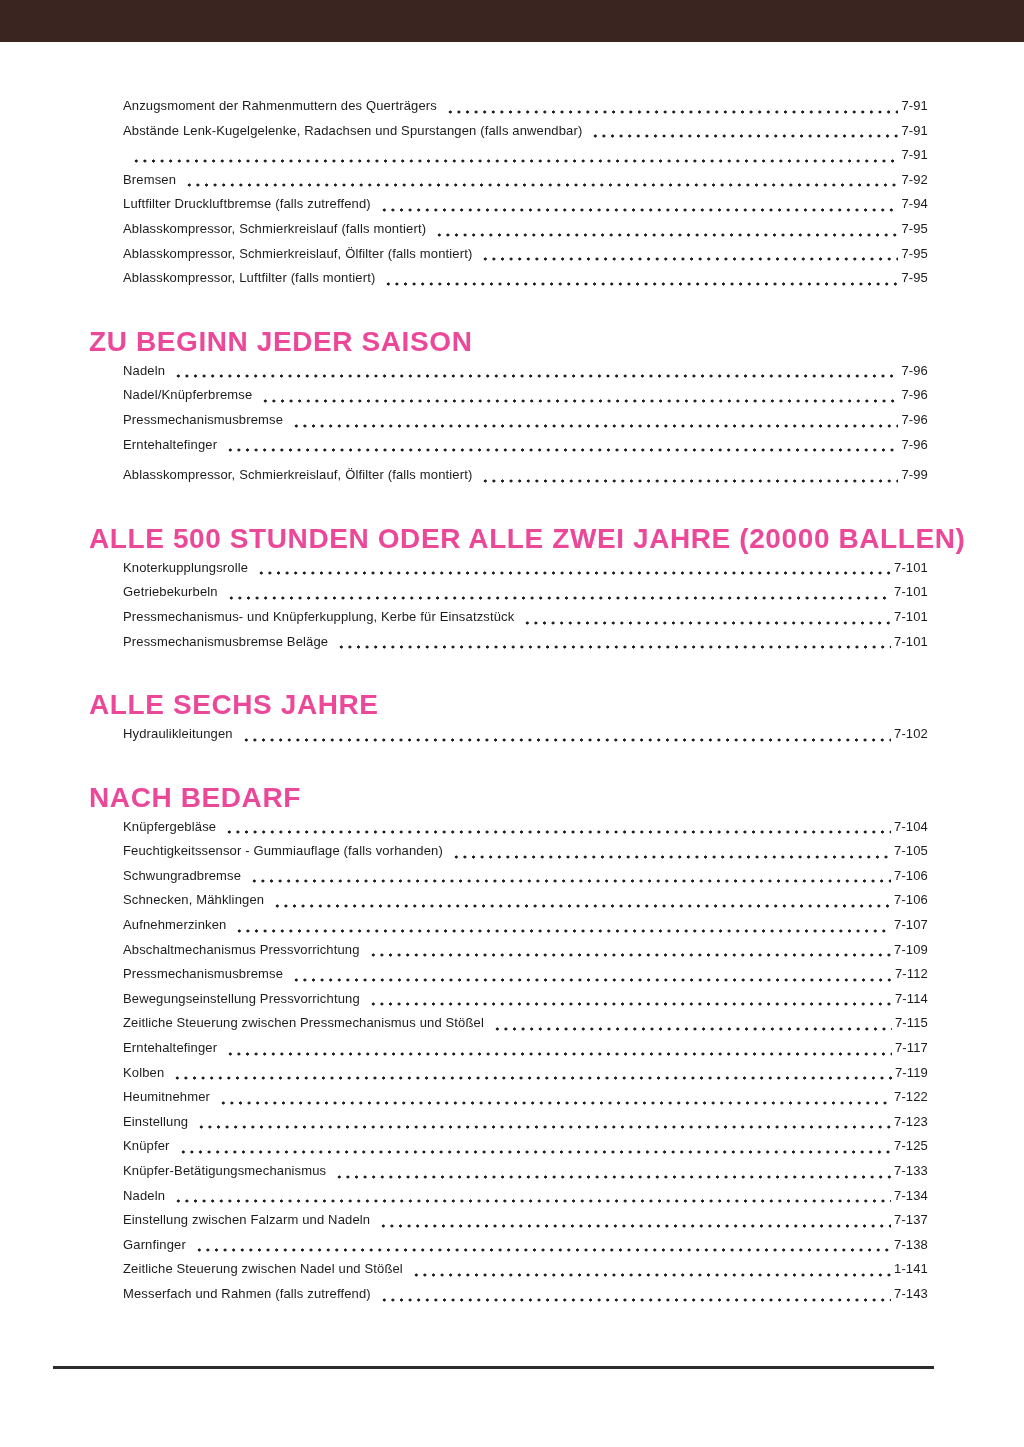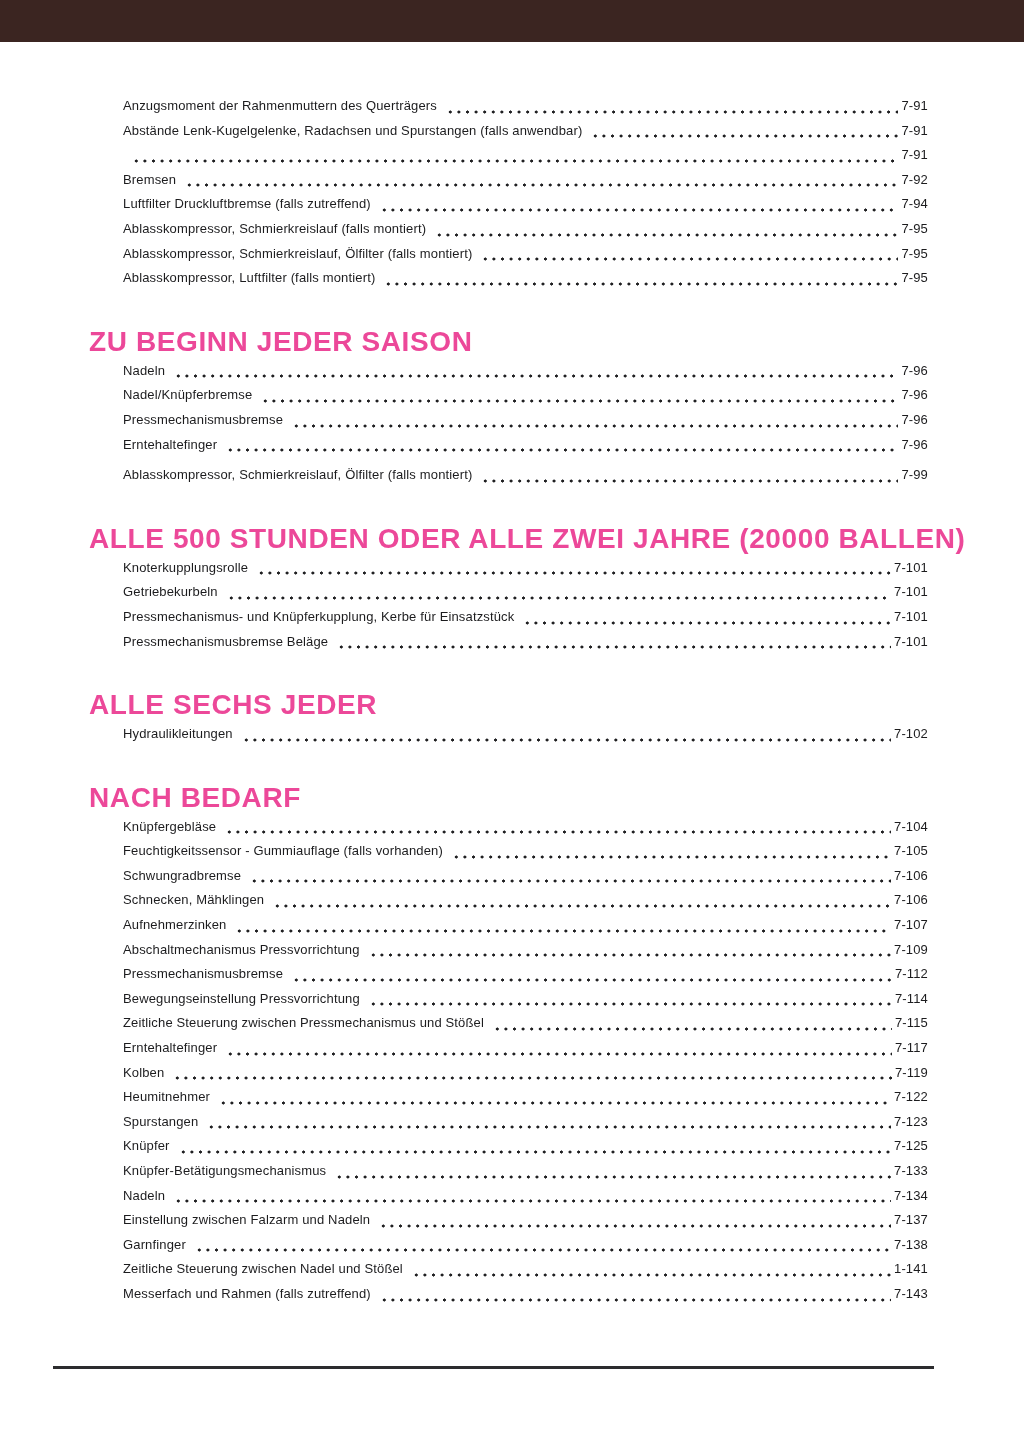--- a/index.html
+++ b/index.html
@@ -163,21 +163,21 @@
           <span class="page">7-101</span>
         </div>
         <div class="row">
           <span class="label">Pressmechanismusbremse Beläge</span>
           <span class="dots"></span>
           <span class="page">7-101</span>
         </div>
       </div>
     </section>
     <section class="section">
-      <h2 class="section-heading">ALLE SECHS JEDER</h2>
+      <h2 class="section-heading">ALLE SECHS JAHRE</h2>
       <div class="rows">
         <div class="row">
           <span class="label">Hydraulikleitungen</span>
           <span class="dots"></span>
           <span class="page">7-102</span>
         </div>
       </div>
     </section>
     <section class="section">
       <h2 class="section-heading">NACH BEDARF</h2>
@@ -236,21 +236,21 @@
           <span class="label">Kolben</span>
           <span class="dots"></span>
           <span class="page">7-119</span>
         </div>
         <div class="row">
           <span class="label">Heumitnehmer</span>
           <span class="dots"></span>
           <span class="page">7-122</span>
         </div>
         <div class="row">
-          <span class="label">Spurstangen</span>
+          <span class="label">Einstellung</span>
           <span class="dots"></span>
           <span class="page">7-123</span>
         </div>
         <div class="row">
           <span class="label">Knüpfer</span>
           <span class="dots"></span>
           <span class="page">7-125</span>
         </div>
         <div class="row">
           <span class="label">Knüpfer-Betätigungsmechanismus</span>

